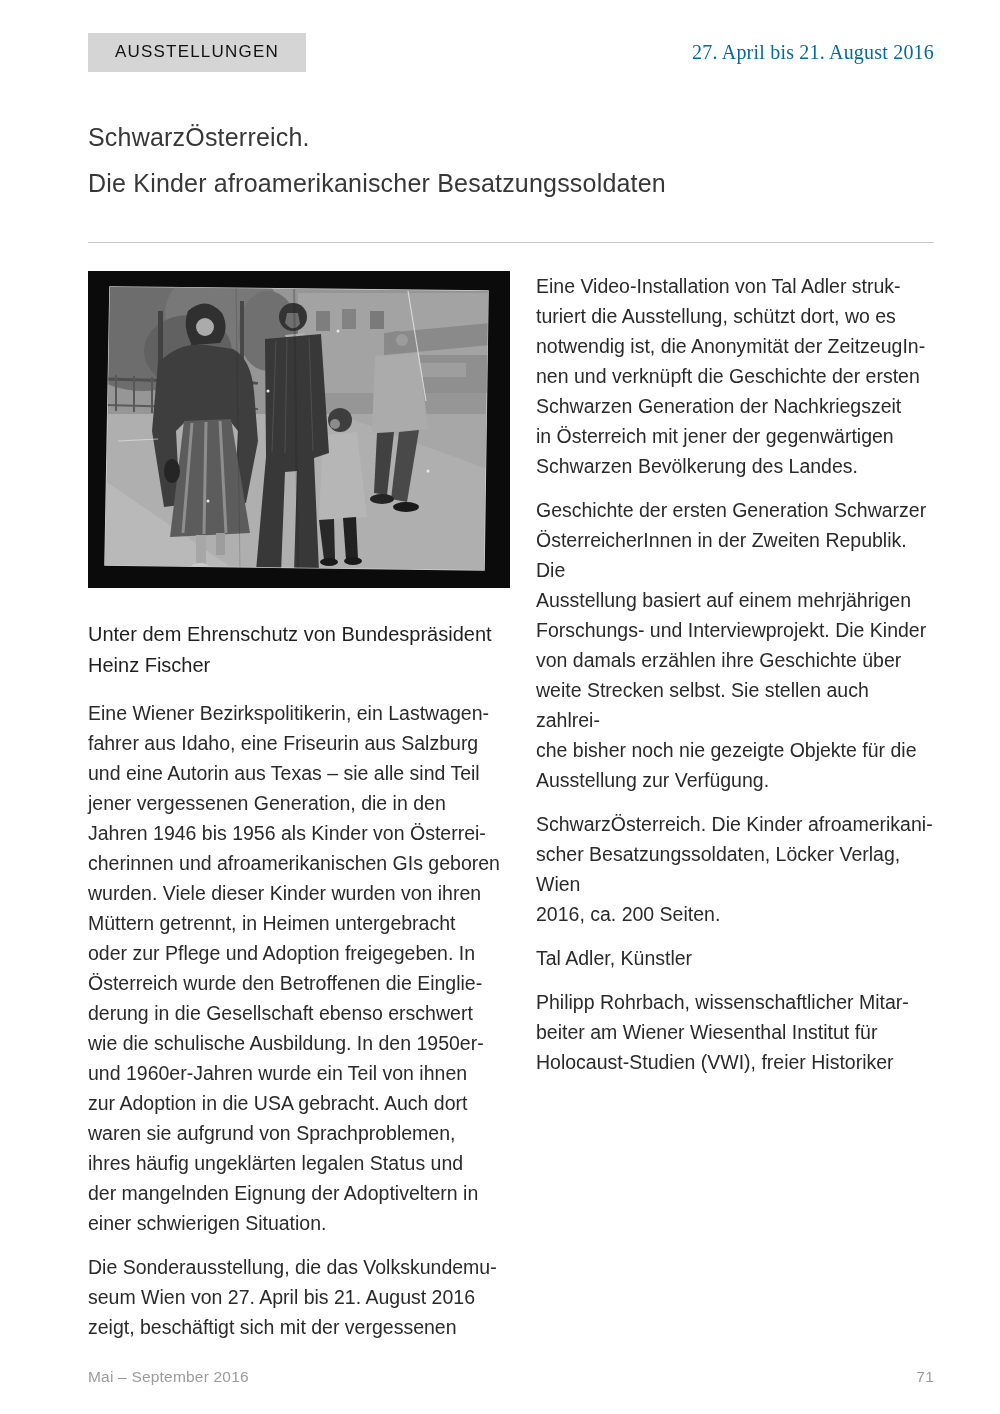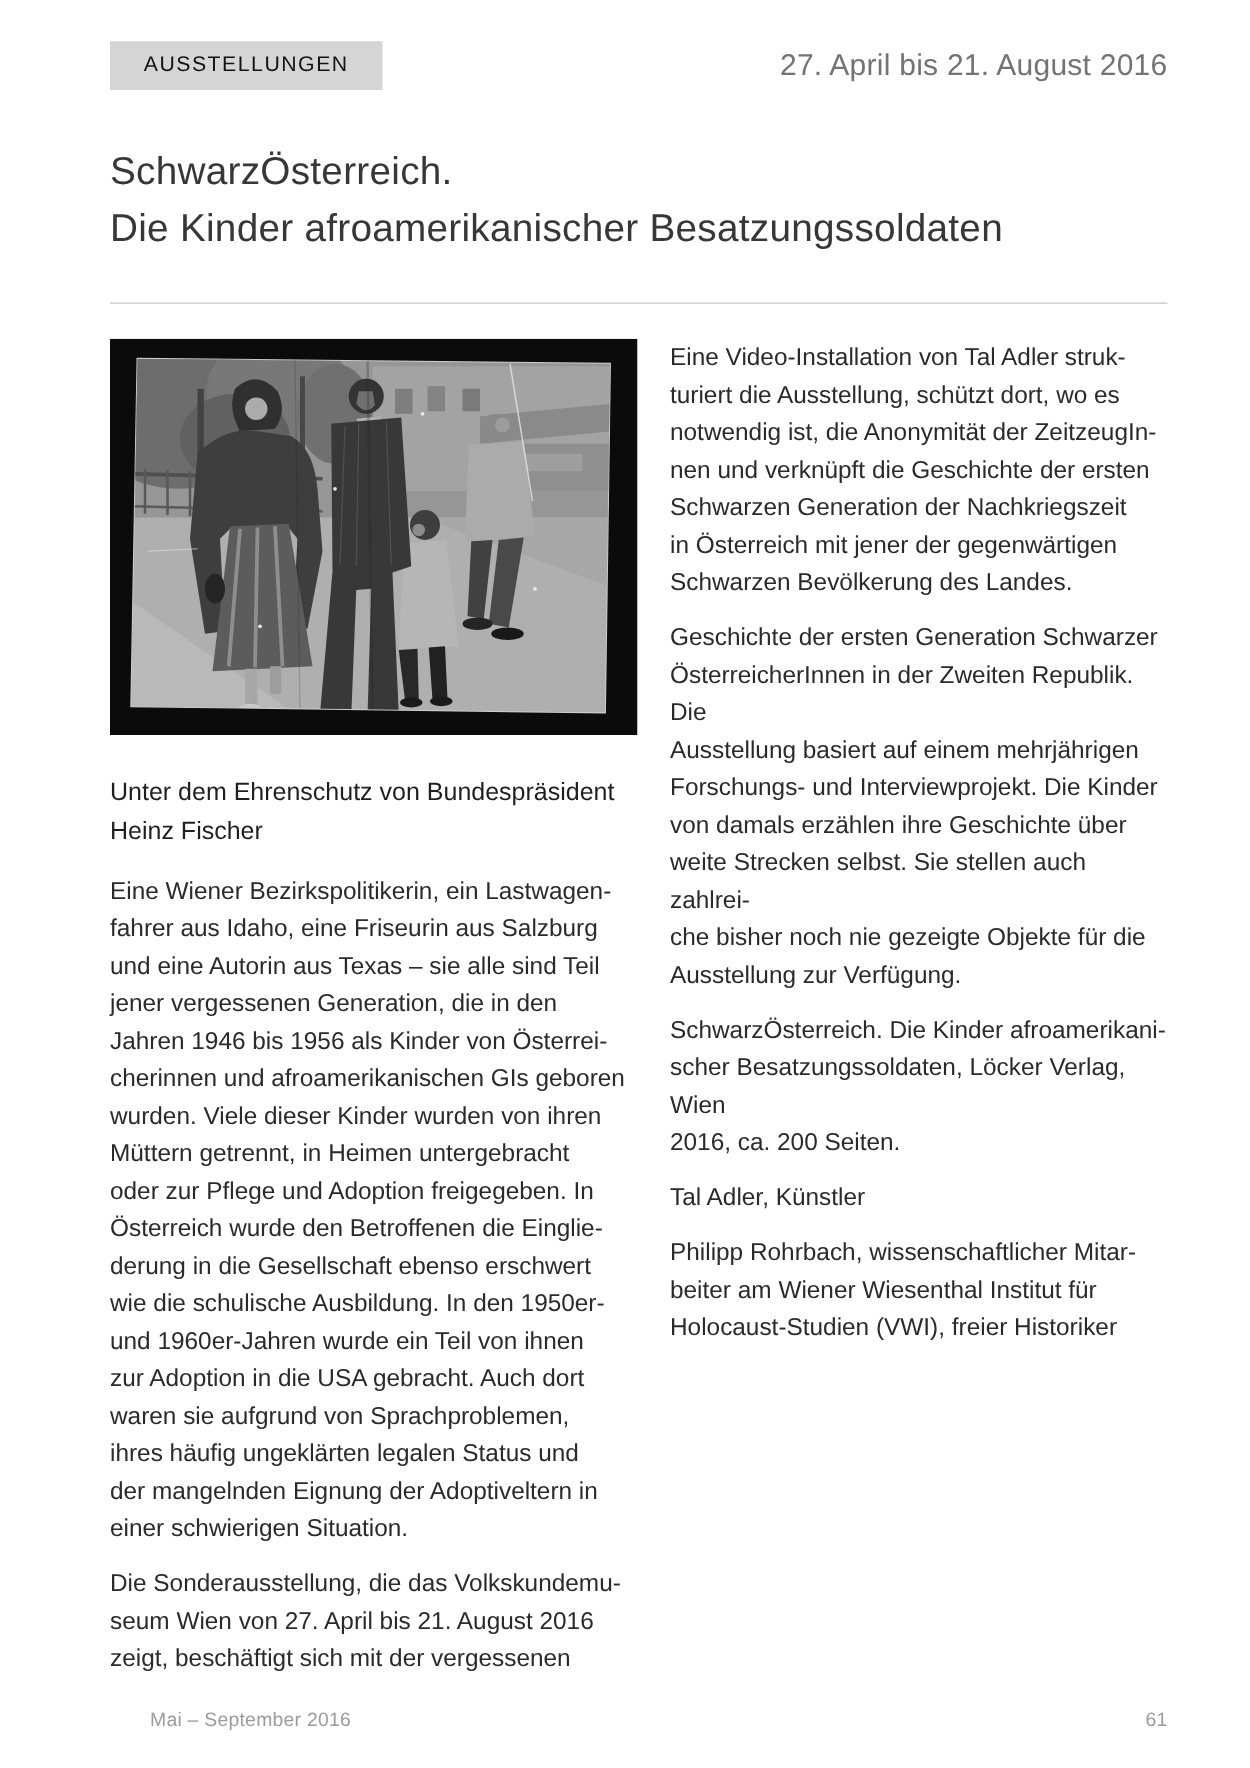--- a/index.html
+++ b/index.html
@@ -14,25 +14,25 @@
     padding:33px 50px 0 72px;
     overflow:hidden;
   }
   
   .hdr{ display:flex; justify-content:space-between; align-items:center; }
   .category-box{
     background:#d5d5d5; color:#131313;
     font-size:17px; font-weight:500; letter-spacing:1.2px;
     padding:9px 27px 10px 27px;
   }
-  .date-range{ font-size:24px; color:#737373; letter-spacing:0.2px; }
+  .date-range{ font-size:20px; color:#0369a1; letter-spacing:0.2px;font-family:Liberation Serif, serif; }
   
   h1{
     margin-top:42px;
-    font-size:31px; font-weight:300; line-height:46px;
+    font-size:25px; font-weight:300; line-height:46px;
     color:#373737; letter-spacing:0.2px;
     white-space:pre-line;
   }
   .rule{
     border:none; border-top:1px solid #c9c9c9;
     margin:36px 0 0 0;
   }
   
   .columns{ display:flex; gap:26px; margin-top:28px; }
   .col{ width:426px; font-size:19.5px; line-height:30px; color:#2a2a2a; }
@@ -44,21 +44,21 @@
   h3.curators{
     font-size:20px; font-weight:bold; color:#1f1f1f;
     margin:55px 0 17px 0;
   }
   
   figure.photo{ width:422px; height:317px; margin:0 0 31px 0; line-height:0; }
   
   .ftr{
     position:absolute; left:72px; right:50px; bottom:28px;
     display:flex; justify-content:space-between;
-    color:#9b9b9b; font-size:15.5px; letter-spacing:0.2px;margin-left:32px;
+    color:#9b9b9b; font-size:15.5px; letter-spacing:0.2px;
   }
 </style>
 </head>
 <body>
 
 <div class="page">
 
   <div class="hdr">
     <div class="category-box">AUSSTELLUNGEN</div>
     <div class="date-range">27. April bis 21. August 2016</div>
@@ -220,16 +220,16 @@
       <p>Tal Adler, Künstler</p>
       <p>Philipp Rohrbach, wissenschaftlicher Mitar-
 beiter am Wiener Wiesenthal Institut für
 Holocaust-Studien (VWI), freier Historiker</p>
     </div>
 
   </div>
 
   <div class="ftr">
     <span>Mai – September 2016</span>
-    <span>61</span>
+    <span>71</span>
   </div>
 
 </div>
 
 </body></html>

